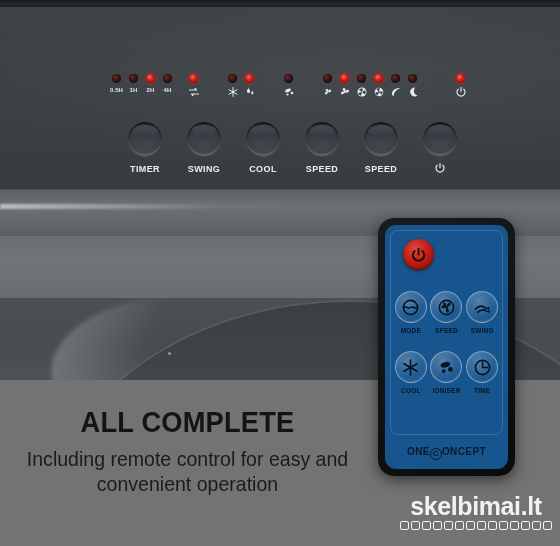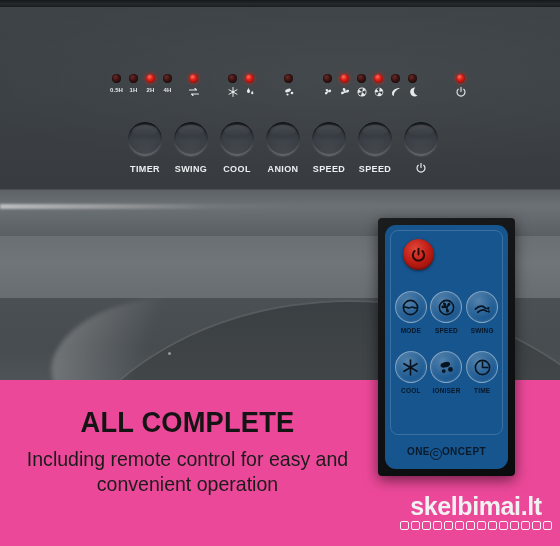--- a/index.html
+++ b/index.html
@@ -132,21 +132,21 @@
   }
   .led-icon svg { display: block; width: 100%; height: 100%; }
   .gap-s { width: 9px; }
   .gap-l { width: 22px; }
 
   
   .btn-row {
     position: absolute;
     left: 128px; top: 122px;
     display: flex;
-    gap: 12px;
+    gap: 25px;
   }
   .btn-cell {
     width: 34px;
     display: flex;
     flex-direction: column;
     align-items: center;
   }
   .knob {
     width: 34px; height: 34px;
     border-radius: 50%;
@@ -179,21 +179,21 @@
     width: 12px; height: 12px;
     color: #eceff1;
   }
   .btn-glyph svg { display: block; width: 100%; height: 100%; }
 
   
   .remote {
     position: absolute;
     left: 378px; top: 218px;
     width: 137px; height: 258px;
-    border-radius: 4px;
+    border-radius: 16px;
     background: linear-gradient(145deg,#1a1c1e 0%,#111315 48%,#0a0b0c 100%);
     box-shadow: 0 4px 14px rgba(0,0,0,.55);
     padding: 7px;
     box-sizing: border-box;
     z-index: 6;
   }
   .remote-face {
     position: relative;
     width: 100%; height: 100%;
     border-radius: 11px;
@@ -264,21 +264,21 @@
     font-size: 8px;
     text-align: center;
     vertical-align: -1px;
   }
 
   
   .caption {
     position: absolute;
     left: 0; top: 380px;
     width: 560px; height: 166px;
-    background: #ec4899;
+    background: #737373;
   }
   .cap-title {
     position: absolute;
     left: 0; top: 26px; width: 375px;
     text-align: center;
     font-family: "Liberation Sans Narrow", "Liberation Sans", sans-serif;
     font-size: 29px;
     font-weight: 700;
     letter-spacing: .2px;
     color: #141414;
@@ -497,24 +497,20 @@
         <span class="knob"></span>
         <span class="btn-label">TIMER</span>
       </div>
       <div class="btn-cell">
         <span class="knob"></span>
         <span class="btn-label">SWING</span>
       </div>
       <div class="btn-cell">
         <span class="knob"></span>
         <span class="btn-label">COOL</span>
-      </div>
-      <div class="btn-cell">
-        <span class="knob"></span>
-        <span class="btn-label">ANION</span>
       </div>
       <div class="btn-cell">
         <span class="knob"></span>
         <span class="btn-label">SPEED</span>
       </div>
       <div class="btn-cell">
         <span class="knob"></span>
         <span class="btn-label">SPEED</span>
       </div>
       <div class="btn-cell">

